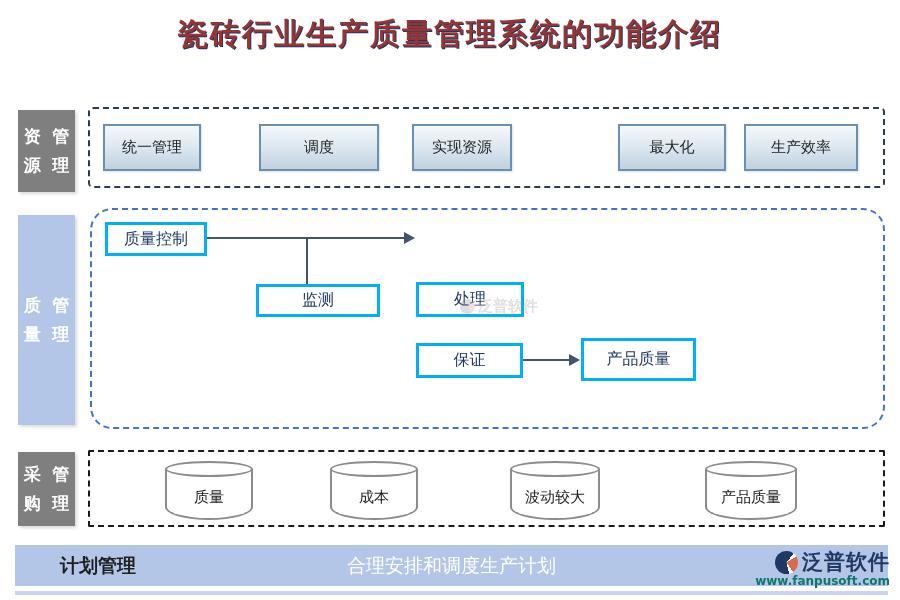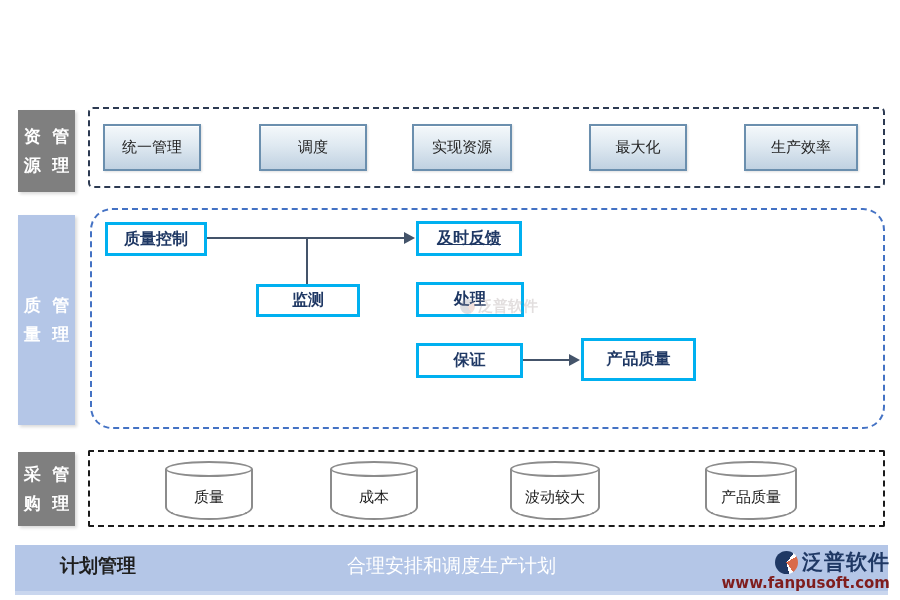--- a/index.html
+++ b/index.html
@@ -30,33 +30,33 @@
   .tab-quality { top:215px; height:210px; background:#b4c6e7; }
   .tab-procurement { top:452px; height:74px; background:#7f7f7f; }
 
   
   .pill { position:absolute; top:124px; height:47px; border:2px solid #6b8fae;
     border-radius:0; display:flex; align-items:center; justify-content:center;
     font-size:15px; color:#222;
     background:linear-gradient(180deg,#f4f8fb 0%,#dfe9f1 45%,#c0d1e1 100%);
     box-shadow:inset 0 1px 0 #ffffff, 1px 1px 2px rgba(0,0,0,0.12); }
   .pill-1 { left:103px; width:98px; }
-  .pill-2 { left:259px; width:108px; }
+  .pill-2 { left:259px; width:120px; }
   .pill-3 { left:412px; width:100px; }
-  .pill-4 { left:589px; width:98px; }
+  .pill-4 { left:618px; width:108px; }
   .pill-5 { left:744px; width:114px; }
 
   
   .flow-box { position:absolute; background:#ffffff; border:3px solid #00b0f0;
     display:flex; align-items:center; justify-content:center;
-    font-size:16px; font-weight:bold; color:#1f3864; }
+    font-size:16px; font-weight:normal; color:#1f3864; }
   .node-qc  { left:105px; top:222px; width:102px; height:34px; }
   .node-fb  { left:416px; top:221px; width:106px; height:35px; }
   .node-fb span { text-decoration:underline; }
-  .node-mon { left:256px; top:284px; width:104px; height:33px; }
+  .node-mon { left:256px; top:284px; width:124px; height:33px; }
   .node-hd  { left:416px; top:282px; width:108px; height:35px; }
   .node-gt  { left:416px; top:343px; width:107px; height:35px; }
   .node-pq  { left:581px; top:338px; width:115px; height:43px; }
 
   
   .conn { position:absolute; background:#44546a; }
   .conn-h1 { left:207px; top:237px; width:197px; height:2px; }
   .conn-v1 { left:306px; top:239px; width:2px;  height:45px; }
   .conn-h2 { left:523px; top:359px; width:47px; height:2px; }
   .arrowhead { position:absolute; width:0; height:0;
@@ -80,66 +80,64 @@
     border:2px solid #8c8c8c; border-top:none; background:#ffffff;
     border-radius:0 0 44px 44px / 0 0 13px 13px; z-index:1; }
   .cyl-label { position:absolute; left:0; right:0; top:27px; text-align:center;
     font-size:15px; color:#1a1a1a; z-index:3; }
   .cyl-1 { left:165px; }
   .cyl-2 { left:330px;padding-left:44px; }
   .cyl-3 { left:510px; width:90px;padding-left:17px; }
   .cyl-4 { left:705px; width:92px; }
 
   
-  .plan-bar { position:absolute; left:15px; top:545px; width:873px; height:50px;
+  .plan-bar { position:absolute; left:15px; top:545px; width:873px; height:41px;
     background:#b4c6e7; }
   .plan-label { position:absolute; left:45px; top:0; height:41px; display:flex;
     align-items:center; font-size:19px; font-weight:bold; color:#1f1f1f; }
   .plan-desc { position:absolute; left:0; top:0; width:100%; height:41px;
     display:flex; align-items:center; justify-content:center;
     font-size:19px; color:#ffffff; }
   .bottom-strip { position:absolute; left:15px; top:591px; width:873px; height:4px;
     background:#c9d6ee; }
 
   
   .logo { position:absolute; right:10px; top:548px; display:flex;
     flex-direction:column; align-items:flex-end; z-index:5; }
   .logo-row { display:flex; align-items:center; gap:4px; }
   .logo-icon { width:23px; height:23px; border-radius:50%;
     background:conic-gradient(from 210deg,#1f3864 0 52%,#ffffff 52% 58%,#d96a4a 58% 82%,#ffffff 82% 88%,#1f3864 88% 100%); }
   .logo-name { font-size:21px; font-weight:bold; color:#1f3864; letter-spacing:1px; }
-  .logo-url { font-size:15px; font-weight:bold; color:#7f1d1d; margin-top:-2px; }
+  .logo-url { font-size:12px; font-weight:bold; color:#0f766e; margin-top:-2px; }
 </style>
 </head>
 <body>
 
 <div class="canvas">
 
+  <div class="title">瓷砖行业生产质量管理系统的功能介绍</div>
 
   <div class="frame frame-resource"></div>
   <div class="sidebar-tab tab-resource">
     <span>资源</span>
     <span>管理</span>
   </div>
   <div class="pill pill-1">统一管理</div>
   <div class="pill pill-2">调度</div>
   <div class="pill pill-3">实现资源</div>
   <div class="pill pill-4">最大化</div>
   <div class="pill pill-5">生产效率</div>
 
   <div class="frame frame-quality"></div>
   <div class="sidebar-tab tab-quality">
     <span>质量</span>
     <span>管理</span>
   </div>
 
   <div class="flow-box node-qc">质量控制</div>
-  <div class="flow-box node-fb">
-    <span>及时反馈</span>
-  </div>
   <div class="flow-box node-mon">监测</div>
   <div class="flow-box node-gt">保证</div>
   <div class="flow-box node-hd">处理</div>
   <div class="flow-box node-pq">产品质量</div>
 
   <div class="conn conn-h1"></div>
   <div class="arrowhead arrow-1"></div>
   <div class="conn conn-v1"></div>
   <div class="conn conn-h2"></div>
   <div class="arrowhead arrow-2"></div>

